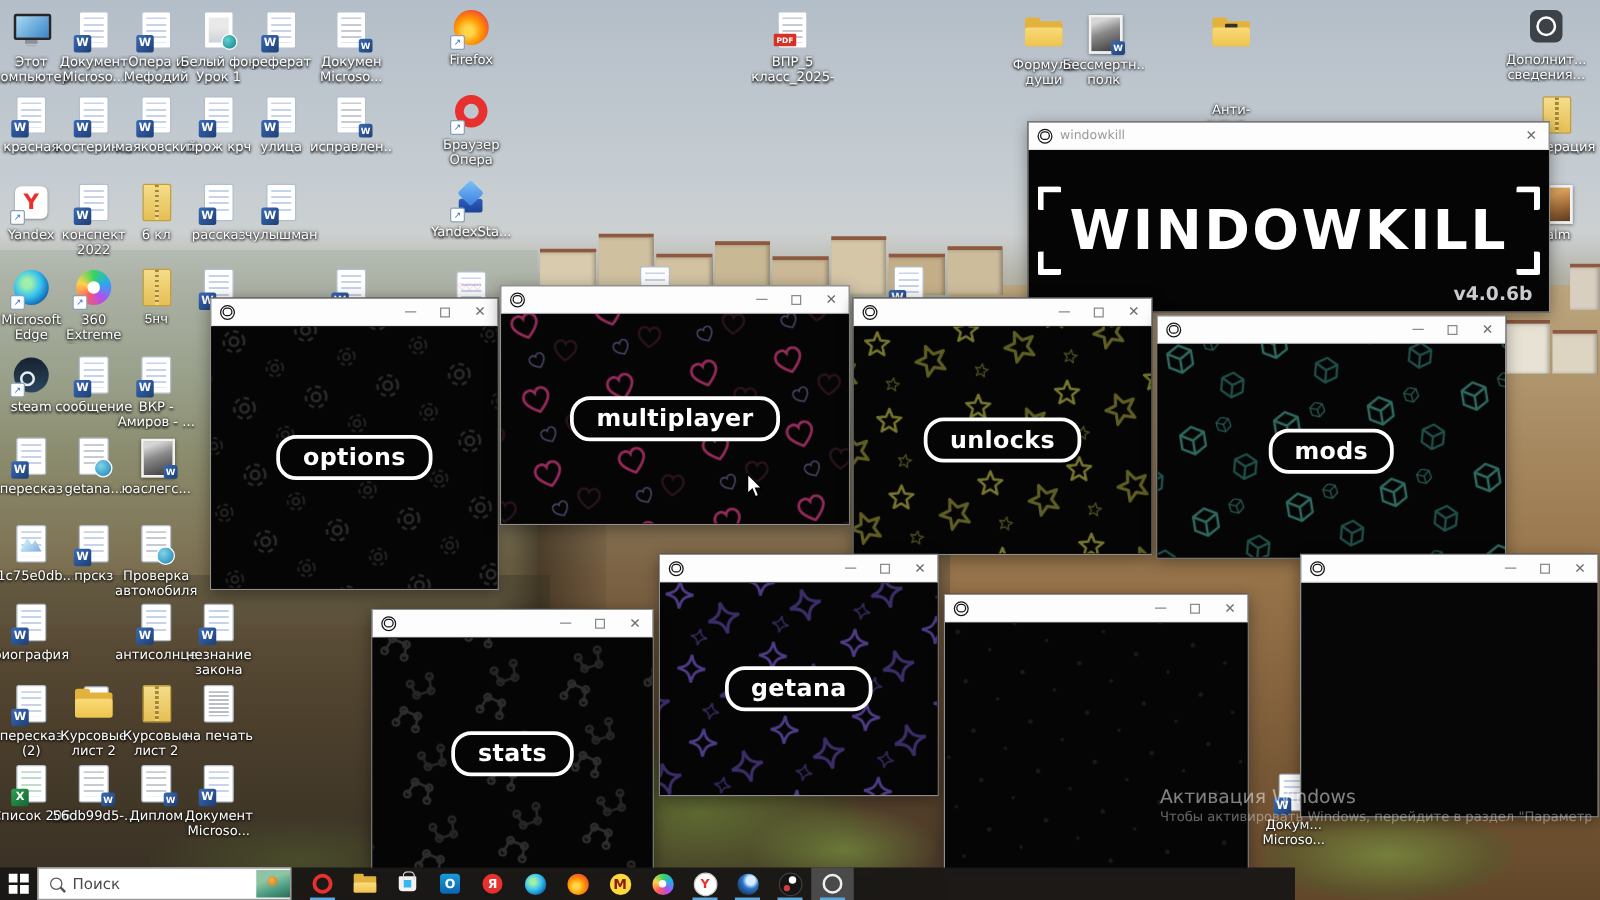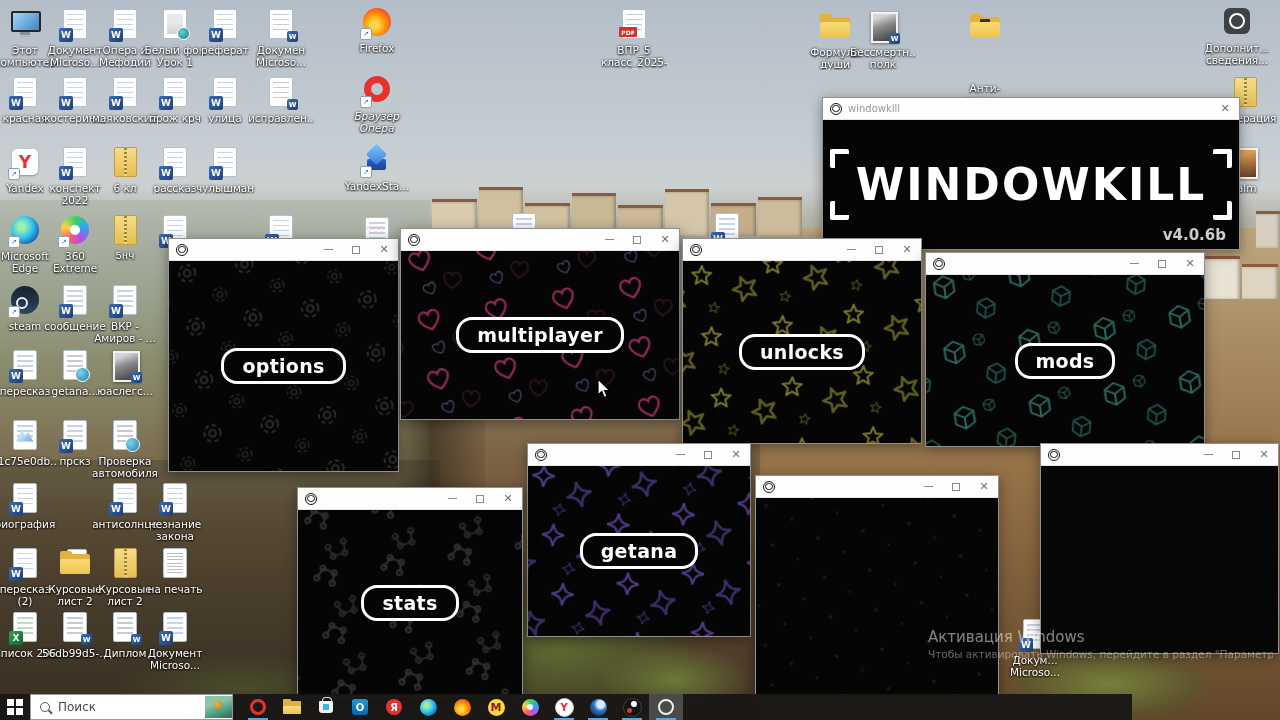--- a/index.html
+++ b/index.html
@@ -100,21 +100,21 @@
   .ck.br{right:0;bottom:0;border-right-width:5px;border-bottom-width:5px;}
   .ver{position:absolute;right:13px;bottom:5px;color:#c9cbce;font-size:15px;font-weight:bold;z-index:2;}
 
   
   #watermark{position:absolute;left:928px;top:628px;width:345px;z-index:55;pointer-events:none;}
   #watermark .l1{font-size:15px;color:rgba(255,255,255,.5);}
   #watermark .l2{font-size:10.5px;color:rgba(255,255,255,.38);margin-top:2px;white-space:nowrap;overflow:hidden;}
   #cursor{position:absolute;left:597px;top:378px;z-index:60;pointer-events:none;}
 
   
-  #taskbar{position:absolute;left:0;bottom:0;width:1132px;height:26px;background:rgba(26,24,22,.97);z-index:100;display:flex;align-items:center;}
+  #taskbar{position:absolute;left:0;bottom:0;width:1036px;height:26px;background:rgba(26,24,22,.97);z-index:100;display:flex;align-items:center;}
   #startbtn{width:30px;height:26px;display:flex;align-items:center;justify-content:center;}
   .winlogo{display:grid;grid-template-columns:7px 7px;grid-template-rows:7px 7px;gap:1.5px;}
   .winlogo i{background:#fff;}
   #searchbox{width:192px;height:24px;background:#fff;border:1px solid #9a9a9a;display:flex;align-items:center;padding-left:9px;gap:8px;position:relative;}
   .mag{width:8px;height:8px;border:1.6px solid #555;border-radius:50%;position:relative;flex:none;}
   .mag::after{content:"";position:absolute;width:5px;height:1.6px;background:#555;left:7px;top:8px;transform:rotate(45deg);}
   #searchtext{font-size:12px;color:#4a4a4a;flex:1;}
   .scenery{width:27px;height:22px;flex:none;background:linear-gradient(160deg,#8ec4a4 0 35%,#4f9f84 65%,#2a6a58);position:relative;}
   .scenery::after{content:"";position:absolute;left:9px;top:5px;width:8px;height:8px;border-radius:50%;background:radial-gradient(circle at 40% 40%,#f2b24a,#c07828);}
   #tbapps{display:flex;height:26px;margin-left:8px;}
@@ -307,21 +307,21 @@
         </div>
         <div class="dlabel">улица</div>
       </div>
       <div class="dicon" style="left: 249px; top: 76px;">
         <div class="fi">
           <span class="pg ln-gray"></span>
           <span class="badge sm bW">W</span>
         </div>
         <div class="dlabel">исправлен...</div>
       </div>
-      <div class="dicon" style="left: 345px; top: 74px; font-style: italic;">
+      <div class="dicon" style="left: 345px; top: 74px;">
         <div class="fi">
           <span class="oring"></span>
           <span class="sc"></span>
         </div>
         <div class="dlabel">Браузер Опера</div>
       </div>
       <div class="dicon" style="left: 1213px; top: 76px;">
         <div class="fi">
           <span class="zipf"></span>
         </div>

